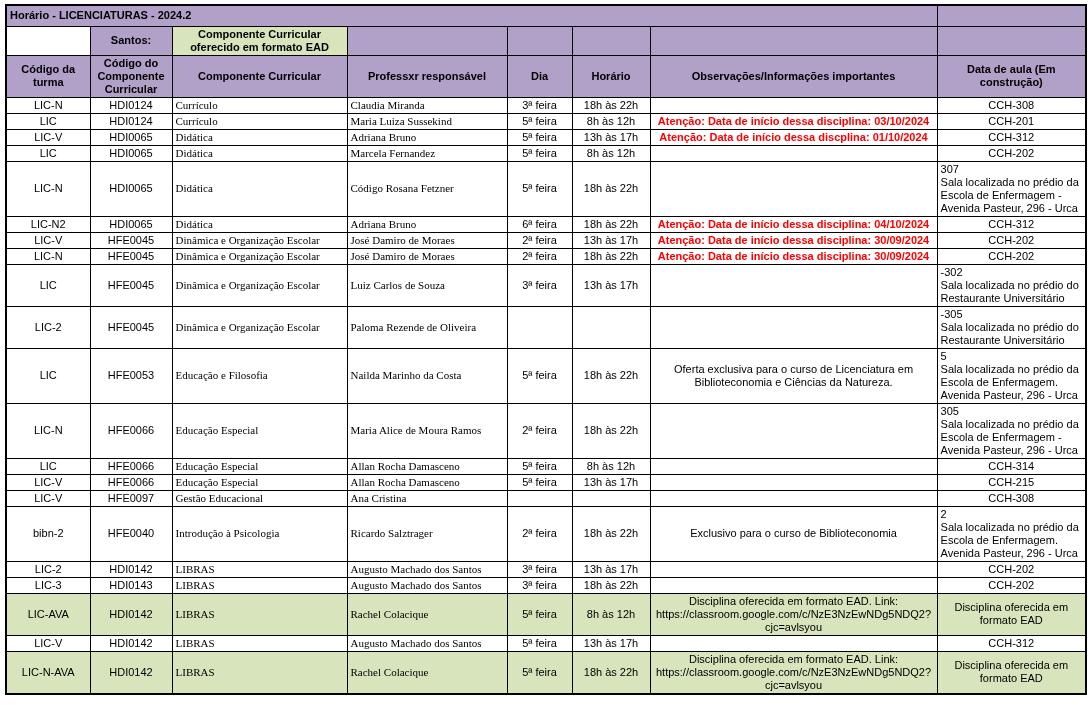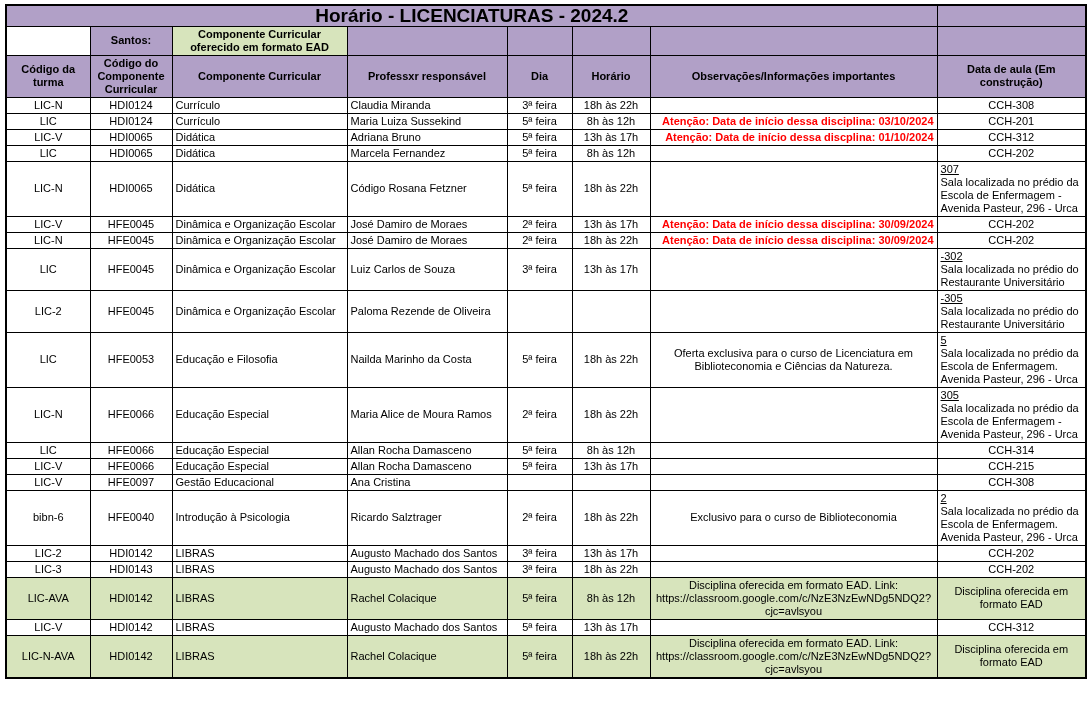--- a/index.html
+++ b/index.html
@@ -23,40 +23,40 @@
     line-height: 13px;
     padding: 1px 3px;
     vertical-align: middle;
     color: #000;
     font-weight: normal;
     overflow: hidden;
   }
   .title-row td {
     background: var(--purple, #B1A0C7);
     font-weight: bold;
-    font-size: 19px;
-    text-align: center;
+    font-size: 11px;
+    text-align: left;
     height: 21px;
   }
   .legend-row td { height: 28px; }
   .cell-purple { background: var(--purple, #B1A0C7); }
   .cell-green  { background: var(--green, #D7E4BC); margin-top: 10px; }
   .bold-center { font-weight: bold; text-align: center; }
   .header-row th {
     background: var(--purple, #B1A0C7);
     font-weight: bold;
     text-align: center;
     height: 38px;
   }
   .c-center { text-align: center; }
-  .c-left   { text-align: left; }
+  .c-left   { text-align: left; font-family: Liberation Serif, serif; }
   .c-obs    { text-align: center; white-space: pre-line; overflow-wrap: anywhere; }
-  .c-obs.alert { color: var(--red, #FF0000); font-weight: bold; text-align: right; }
+  .c-obs.alert { color: var(--red, #FF0000); font-weight: bold; }
   .c-sala   { text-align: center; white-space: pre-line; }
-  .room      { text-align: left; white-space: pre-line; text-decoration: underline; }
+  .room      { text-align: left; white-space: pre-line; }
   .room-desc { text-align: left; white-space: pre-line; }
   tr.ead td { background: var(--green, #D7E4BC); }
   .data-row td { height: 14px; }
 </style>
 </head>
 <body>
 
 <div class="sheet">
   <table>
     <colgroup>
@@ -142,20 +142,30 @@
           <td class="c-left">Didática</td>
           <td class="c-left">Código Rosana Fetzner</td>
           <td class="c-center">5ª feira</td>
           <td class="c-center">18h às 22h</td>
           <td class="c-obs"></td>
           <td class="c-sala"><div class="room">307</div><div class="room-desc">Sala localizada no prédio da
 Escola de Enfermagem -
 Avenida Pasteur, 296 - Urca</div></td>
         </tr>
         <tr class="data-row">
+          <td class="c-center">LIC-N2</td>
+          <td class="c-center">HDI0065</td>
+          <td class="c-left">Didática</td>
+          <td class="c-left">Adriana Bruno</td>
+          <td class="c-center">6ª feira</td>
+          <td class="c-center">18h às 22h</td>
+          <td class="c-obs alert">Atenção: Data de início dessa disciplina: 04/10/2024</td>
+          <td class="c-sala">CCH-312</td>
+        </tr>
+        <tr class="data-row">
           <td class="c-center">LIC-V</td>
           <td class="c-center">HFE0045</td>
           <td class="c-left">Dinâmica e Organização Escolar</td>
           <td class="c-left">José Damiro de Moraes</td>
           <td class="c-center">2ª feira</td>
           <td class="c-center">13h às 17h</td>
           <td class="c-obs alert">Atenção: Data de início dessa disciplina: 30/09/2024</td>
           <td class="c-sala">CCH-202</td>
         </tr>
         <tr class="data-row">
@@ -238,21 +248,21 @@
           <td class="c-center">LIC-V</td>
           <td class="c-center">HFE0097</td>
           <td class="c-left">Gestão Educacional</td>
           <td class="c-left">Ana Cristina</td>
           <td class="c-center"></td>
           <td class="c-center"></td>
           <td class="c-obs"></td>
           <td class="c-sala">CCH-308</td>
         </tr>
         <tr class="data-row">
-          <td class="c-center">bibn-6</td>
+          <td class="c-center">bibn-2</td>
           <td class="c-center">HFE0040</td>
           <td class="c-left">Introdução à Psicologia</td>
           <td class="c-left">Ricardo Salztrager</td>
           <td class="c-center">2ª feira</td>
           <td class="c-center">18h às 22h</td>
           <td class="c-obs">Exclusivo para o curso de Biblioteconomia</td>
           <td class="c-sala"><div class="room">2</div><div class="room-desc">Sala localizada no prédio da
 Escola de Enfermagem.
 Avenida Pasteur, 296 - Urca</div></td>
         </tr>

